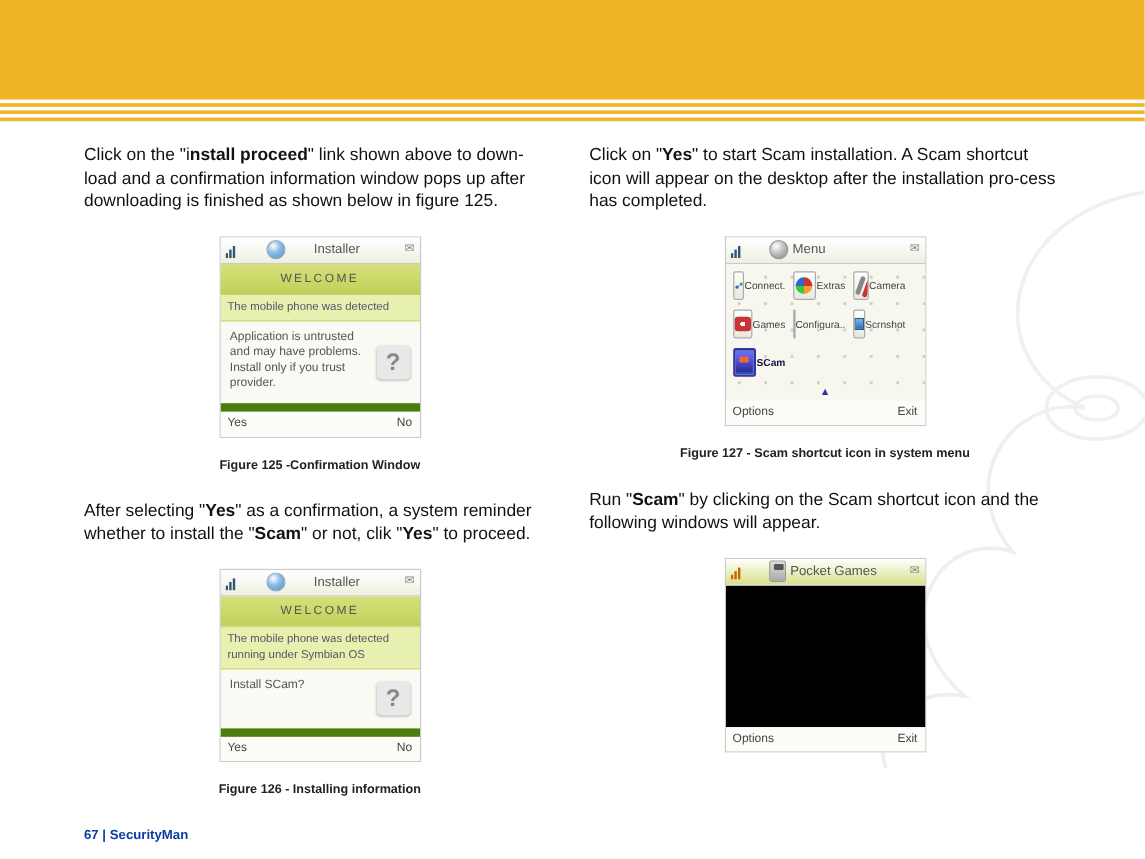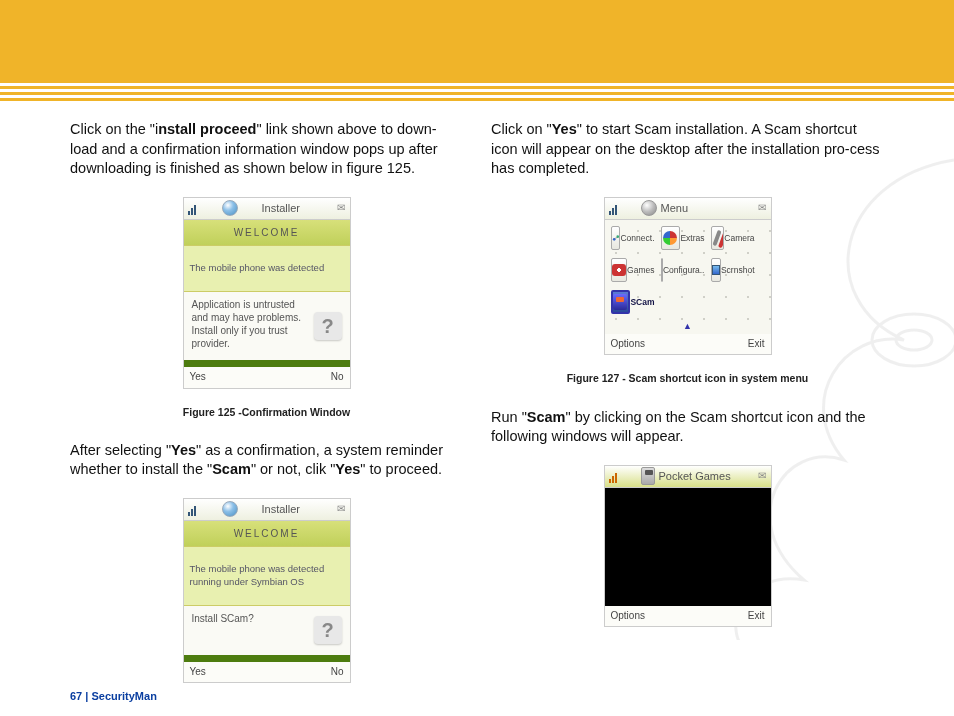--- a/index.html
+++ b/index.html
@@ -18,21 +18,21 @@
 
   
   .phone { display: inline-block; background: #fff; border: 1px solid #ccc; font-family: Tahoma, Arial, sans-serif; color: #333; text-align: left; }
   .ph-top { display: flex; align-items: center; height: 22px; background: linear-gradient(#fff,#eef0e0); border-bottom: 1px solid #ccc; font-size: 11px; padding: 0 4px; gap: 22px; position: relative; }
   .ph-sig { width: 10px; display: inline-block; }
   .ph-sig svg { display:block; }
   .ph-title { flex: 1; color: #555; font-size: 11px; }
   .ph-envelope { position: absolute; right: 4px; top: 3px; font-size: 10px; color: #888; }
   .globe { width: 16px; height: 16px; border-radius: 50%; background: radial-gradient(circle at 35% 30%, #fff 0%, #8cc0e8 40%, #4a90c2 100%); border:1px solid #9ab; margin: 0 2px; }
   .ph-banner { background: linear-gradient(#d7e07a,#c0d05a); text-align: center; font-size: 10px; letter-spacing: 2px; color: #555; padding: 6px 0; border-bottom: 1px solid #cc6; }
-  .ph-sub { background: #e8f0b0; font-size: 9.5px; color: #556; padding: 16px 6px; border-bottom: 1px solid #cc6; }
+  .ph-sub { background: #e8f0b0; font-size: 9.5px; color: #556; padding: 4px 6px; border-bottom: 1px solid #cc6; }
   .ph-body { position: relative; padding: 6px 8px 10px 8px; background: #fafaf5; min-height: 72px; border-bottom: 7px solid #4d7c0f; }
   .ph-msg { font-size: 10px; color: #555; line-height: 1.3; max-width: 110px; }
   .qmark { position: absolute; right: 8px; top: 50%; transform: translateY(-50%); width: 28px; height: 28px; border-radius: 4px; background: #e8e8e8; box-shadow: 0 1px 2px rgba(0,0,0,.2); display: flex; align-items: center; justify-content: center; font-size: 20px; color: #888; font-weight: 700; }
   .ph-soft { display: flex; justify-content: space-between; font-size: 10px; color: #444; padding: 3px 6px 4px 6px; background: #fcfcf8; }
 
   
   .menu-body { background: #f7f7f0; padding: 6px 6px 2px 6px; }
   .dotbg { background-image: radial-gradient(circle, #d0d0c8 1.5px, transparent 1.5px); background-size: 22px 22px; }
   .menu-row { display: flex; gap: 6px; margin-bottom: 6px; }
   .micon { width: 44px; display: flex; align-items: center; font-size: 8.5px; color: #444; }
@@ -138,20 +138,21 @@
           <div class="ph-sub">The mobile phone was detected running under Symbian OS</div>
           <div class="ph-body" style="min-height:56px">
             <div class="ph-msg">Install SCam?</div>
             <div class="qmark">?</div>
           </div>
           <div class="ph-soft">
             <span>Yes</span>
             <span>No</span>
           </div>
         </div>
+        <div class="cap">Figure 126  - Installing information</div>
       </div>
     </div>
 
     <div class="col">
       <p class="para">
         <span> Click on "</span><span class="bold">Yes</span><span>" to start Scam installation. A Scam shortcut icon will appear on the desktop after the installation pro-cess has completed.</span>
       </p>
 
       <div class="figwrap">
         <div class="phone" style="width:168px">

